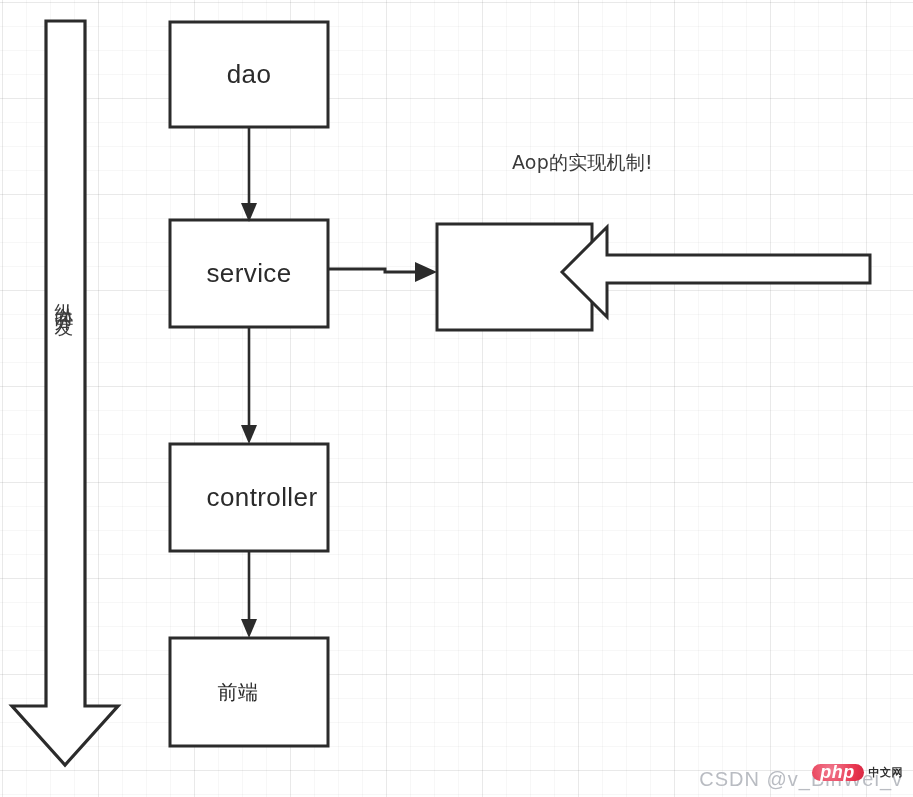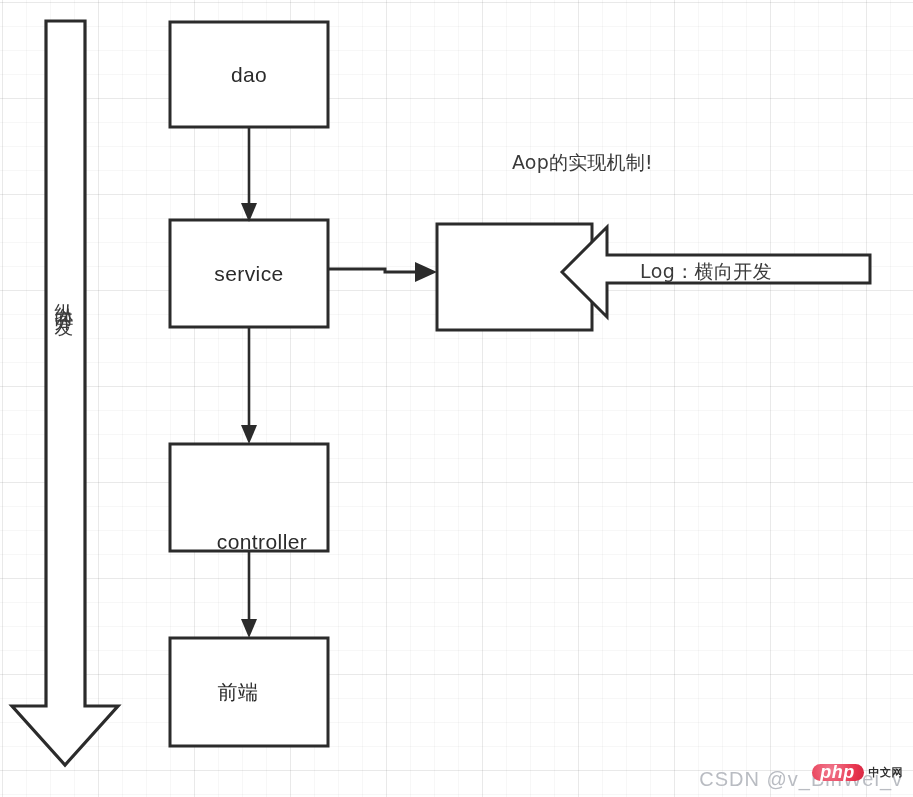--- a/index.html
+++ b/index.html
@@ -37,21 +37,21 @@
     width: 913px;
     height: 797px;
   }
 
   .node-label {
     position: absolute;
     display: flex;
     align-items: center;
     justify-content: center;
     color: #2b2b2b;
-    font-size: 21px;
+    font-size: 26px;
     letter-spacing: 0.4px;
     white-space: nowrap;
     pointer-events: none;
   }
 
   .node-label.cjk {
     font-family: "DejaVu Sans", "Liberation Sans", sans-serif;
     font-size: 20px;
   }
 
@@ -173,29 +173,28 @@
     <rect x="437" y="224" width="155" height="106" fill="#ffffff" stroke="#2b2b2b" stroke-width="3"></rect>
 
     <polygon points="562,272 607,227 607,255 870,255 870,283 607,283 607,317" fill="#ffffff" stroke="#2b2b2b" stroke-width="3" stroke-linejoin="miter"></polygon>
 
   </svg>
 
   <div class="node-label" style="left:170px; top:22px; width:158px; height:105px;">dao</div>
 
   <div class="node-label" style="left:170px; top:220px; width:158px; height:107px;">service</div>
 
-  <div class="node-label" style="left:170px; top:444px; width:184px; height:107px;margin-top:44px;">controller</div>
+  <div class="node-label" style="left:170px; top:444px; width:184px; height:107px;">controller</div>
 
   <div class="node-label cjk" style="left:170px; top:638px; width:136px; height:108px;">前端</div>
 
   <div class="vertical-label" style="left:55px; top:288px;">纵向开发</div>
 
   <div class="floating-text" style="left:512px; top:150px;">Aop的实现机制!</div>
 
-  <div class="log-label" style="left:640px; top:259px;">Log：横向开发</div>
 
   <div class="watermark">
     <div class="wm-logo-row">
       <span class="wm-php-pill">php</span>
       <span class="wm-cn">中文网</span>
     </div>
     <div class="wm-csdn">CSDN @v_BinWei_v</div>
   </div>
 
 </div>

